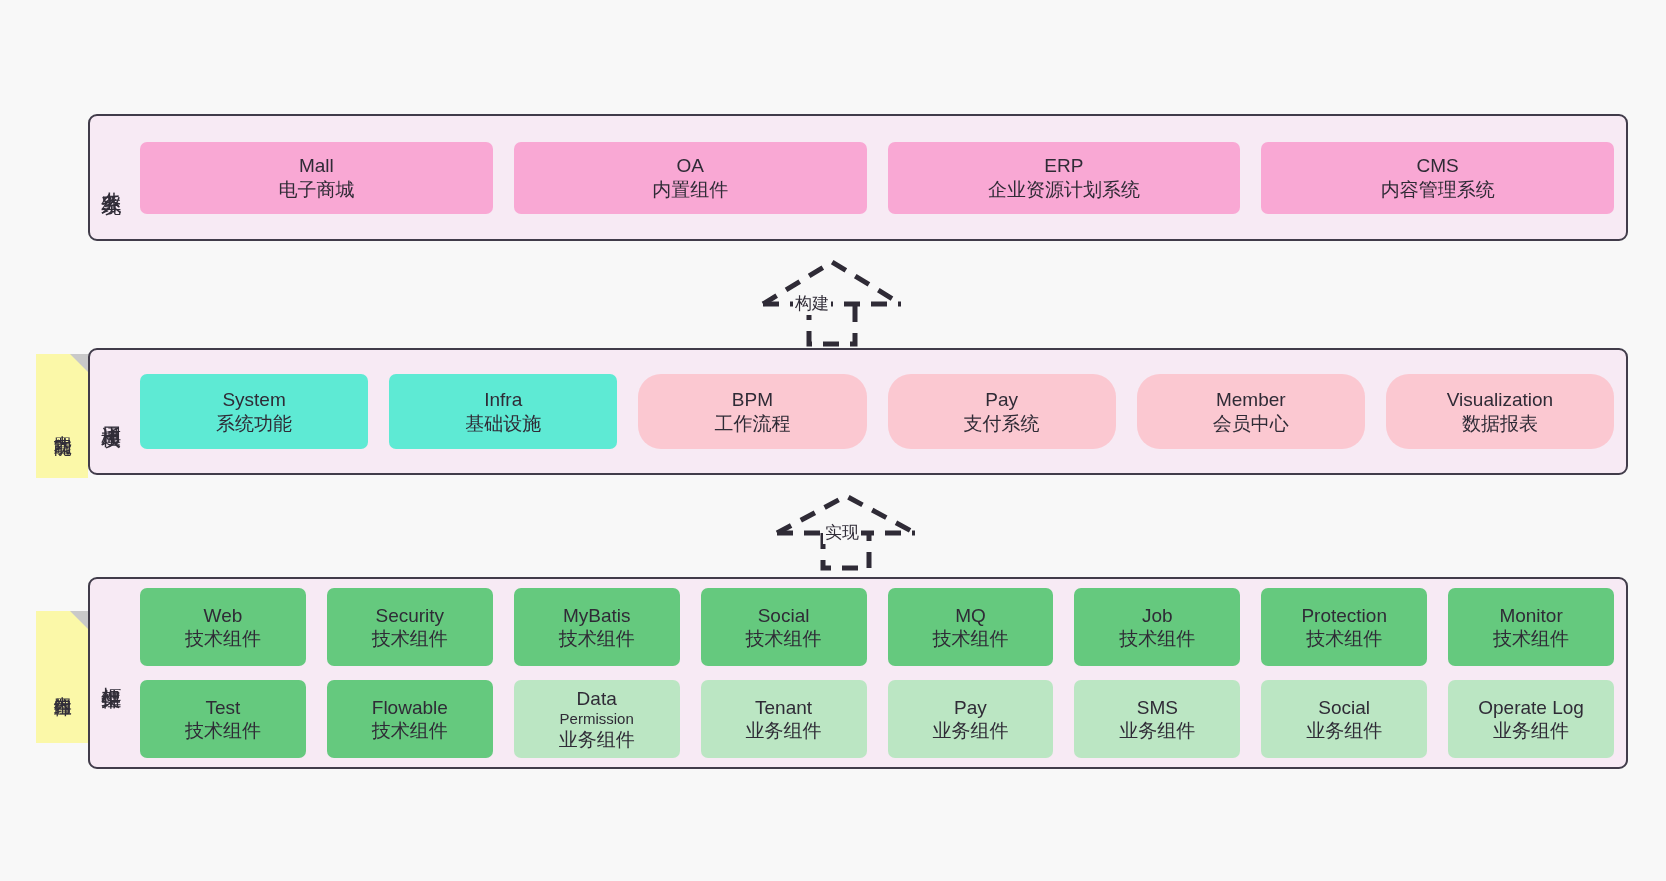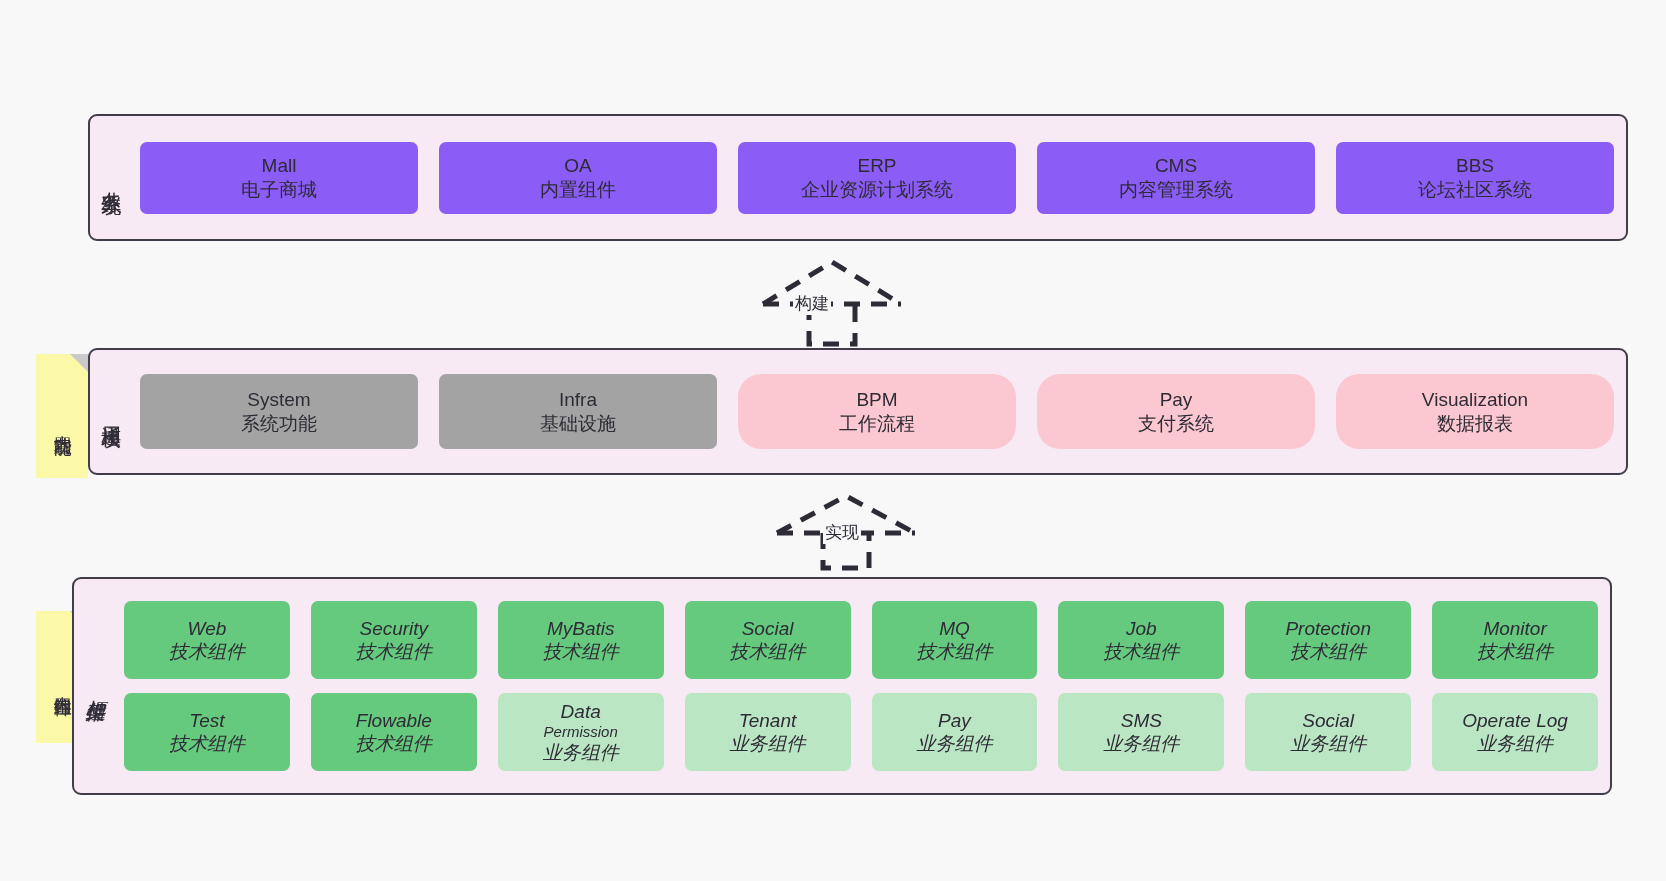--- a/index.html
+++ b/index.html
@@ -63,30 +63,30 @@
     text-align: center;
     line-height: 1.22;
     box-sizing: border-box;
     padding: 4px 6px;
   }
   .cell .t1 { font-size: 19px; }
   .cell .t2 { font-size: 19px; }
   .cell .t3 { font-size: 15px; }
 
   
-  .fill-blue      { background: #8b5cf6; }
-  .fill-red       { background: #a3a3a3; }
+  .fill-blue      { background: #f9a8d4; }
+  .fill-red       { background: #5eead4; }
   .fill-pink      { background: #fbc8d1; border-radius: 23px; }
   .fill-green     { background: #65c97e; }
   .fill-greenlite { background: #bbe6c3; }
 
   
   #layer-business { left: 88px;  top: 114px; width: 1540px; height: 127px; }
   #layer-modules  { left: 88px;  top: 348px; width: 1540px; height: 127px; }
-  #layer-frame    { left: 72px;  top: 577px; width: 1540px; height: 218px; font-style: italic; }
+  #layer-frame    { left: 88px;  top: 577px; width: 1540px; height: 192px; }
 
   #layer-business .cell { height: 72px; }
   #layer-modules  .cell { height: 75px; }
   #layer-frame    .cell { height: 78px; }
 
   
   .sticky {
     position: absolute;
     background: #fbf8a8;
     width: 52px;
@@ -148,24 +148,20 @@
           <span class="t2">内置组件</span>
         </div>
         <div class="cell fill-blue">
           <span class="t1">ERP</span>
           <span class="t2">企业资源计划系统</span>
         </div>
         <div class="cell fill-blue">
           <span class="t1">CMS</span>
           <span class="t2">内容管理系统</span>
         </div>
-        <div class="cell fill-blue">
-          <span class="t1">BBS</span>
-          <span class="t2">论坛社区系统</span>
-        </div>
       </div>
     </div>
   </div>
 
   <div class="arrow" id="arrow-build">
     <svg width="150" height="90" viewBox="0 0 150 90">
       <path d="M6 46 L75 4 L144 46" fill="none" stroke="#2f2b36" stroke-width="5" stroke-dasharray="16 11" stroke-linecap="butt"></path>
       <path d="M6 46 L144 46" fill="none" stroke="#2f2b36" stroke-width="5" stroke-dasharray="16 11" stroke-linecap="butt"></path>
       <path d="M52 46 L52 86 L98 86 L98 46" fill="none" stroke="#2f2b36" stroke-width="5" stroke-dasharray="16 11" stroke-linecap="butt"></path>
     </svg>
@@ -190,20 +186,24 @@
         </div>
         <div class="cell fill-pink">
           <span class="t1">BPM</span>
           <span class="t2">工作流程</span>
         </div>
         <div class="cell fill-pink">
           <span class="t1">Pay</span>
           <span class="t2">支付系统</span>
         </div>
         <div class="cell fill-pink">
+          <span class="t1">Member</span>
+          <span class="t2">会员中心</span>
+        </div>
+        <div class="cell fill-pink">
           <span class="t1">Visualization</span>
           <span class="t2">数据报表</span>
         </div>
       </div>
     </div>
   </div>
 
   <div class="arrow" id="arrow-impl">
     <svg width="150" height="80" viewBox="0 0 150 80">
       <path d="M6 41 L75 4 L144 41" fill="none" stroke="#2f2b36" stroke-width="5" stroke-dasharray="16 11" stroke-linecap="butt"></path>

